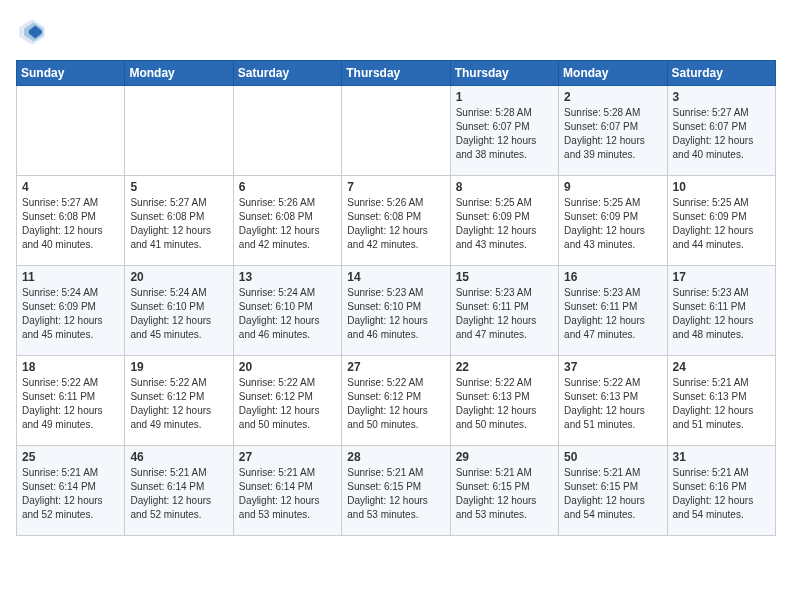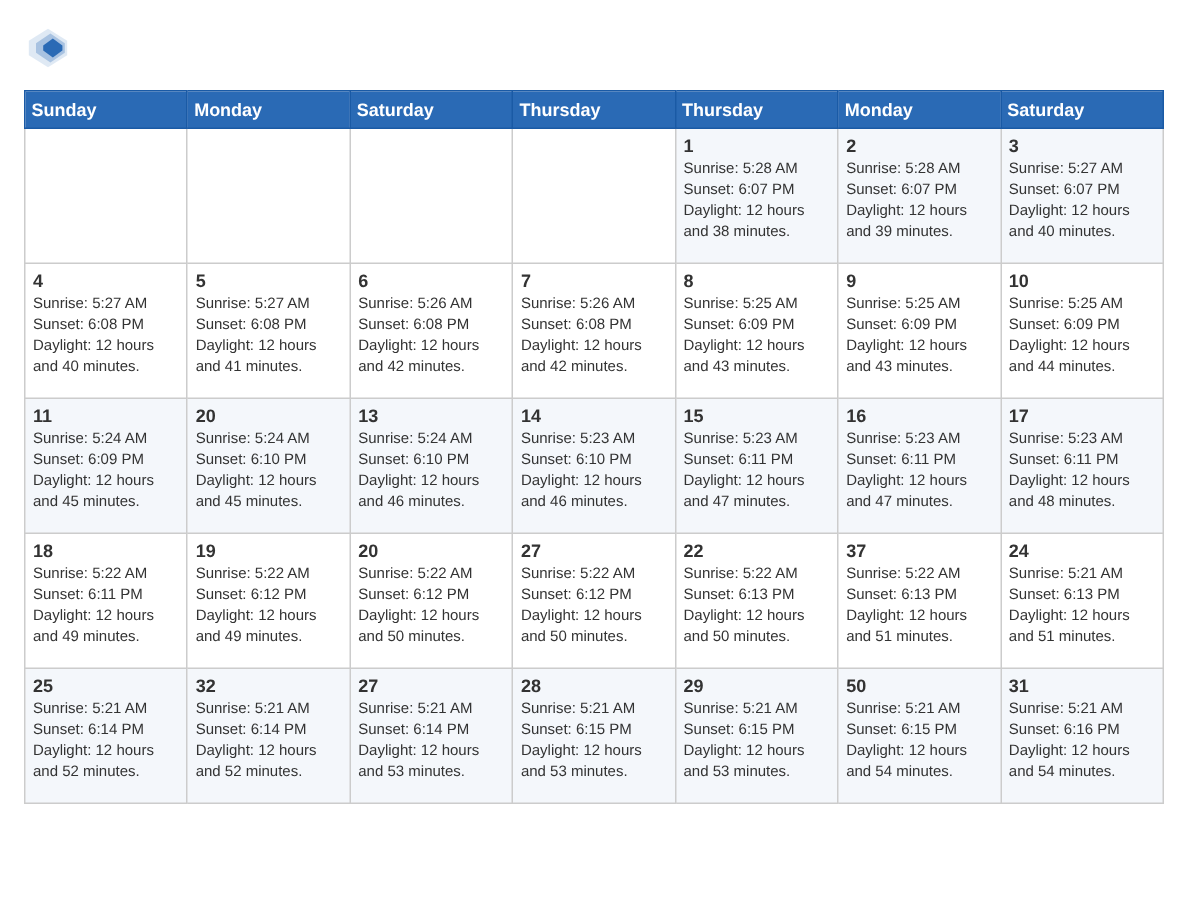--- a/index.html
+++ b/index.html
@@ -313,21 +313,21 @@
       </tr>
       <tr>
         <td>
           <span class="day-number">25</span>
           <div class="day-info" style="white-space: pre-line;">Sunrise: 5:21 AM
 Sunset: 6:14 PM
 Daylight: 12 hours
 and 52 minutes.</div>
         </td>
         <td>
-          <span class="day-number">32</span>
+          <span class="day-number">46</span>
           <div class="day-info" style="white-space: pre-line;">Sunrise: 5:21 AM
 Sunset: 6:14 PM
 Daylight: 12 hours
 and 52 minutes.</div>
         </td>
         <td>
           <span class="day-number">27</span>
           <div class="day-info" style="white-space: pre-line;">Sunrise: 5:21 AM
 Sunset: 6:14 PM
 Daylight: 12 hours

